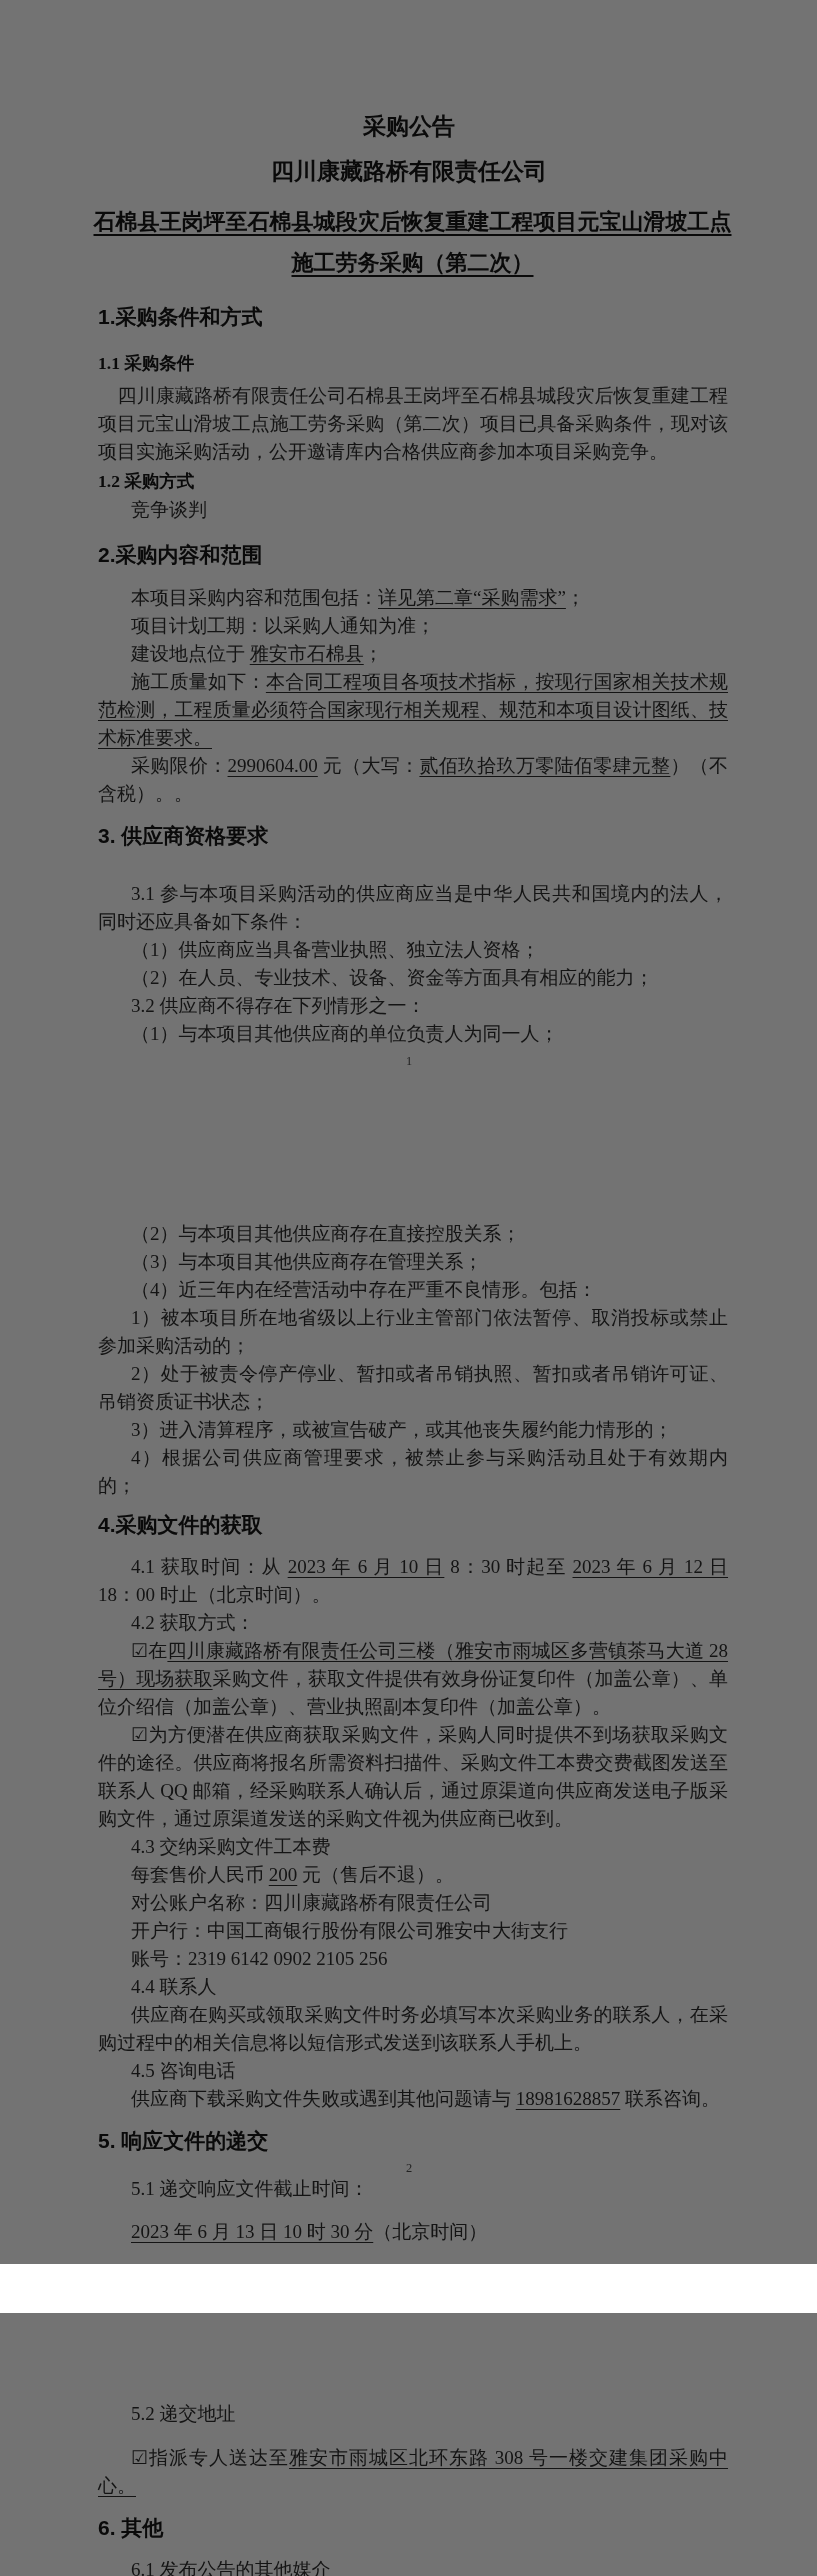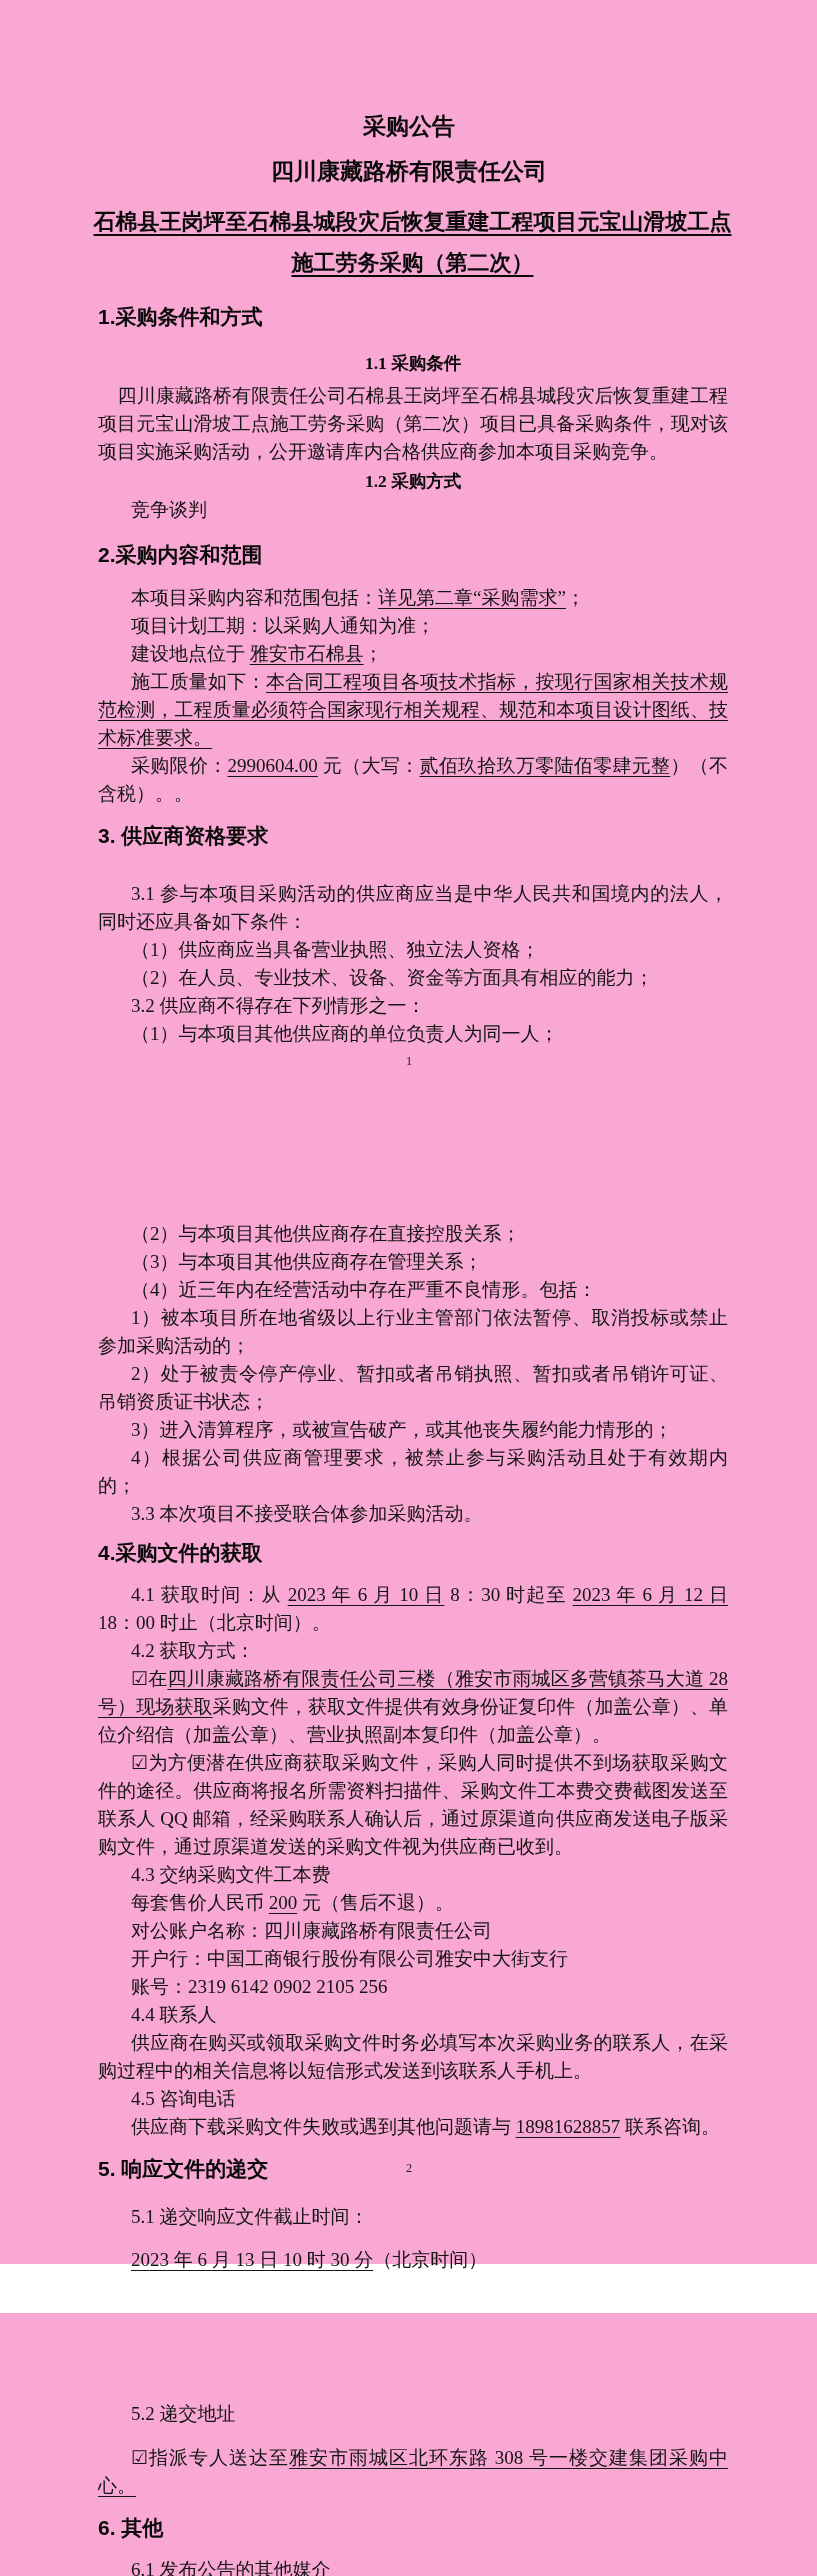--- a/index.html
+++ b/index.html
@@ -3,42 +3,42 @@
 <meta charset="utf-8">
 <style>
   html,body{margin:0;padding:0;background:#ffffff;}
   body{
     width:818px;height:3470px;position:relative;
     font-family:"Liberation Serif","DejaVu Serif",serif;
     color:#111111;
     -webkit-font-smoothing:antialiased;
   }
   .doc{position:relative;width:818px;height:3470px;background:#ffffff;overflow:hidden;}
-  .page{position:absolute;left:0;width:818px;height:1157px;background:#f9a8d4;}
+  .page{position:absolute;left:0;width:818px;height:1157px;background:#737373;}
   #page1{top:0;}
   #page2{top:1107px;}
   #page3{top:2313px;}
   .content{padding:0 90px 0 98px;}
   
   .t{
     text-align:center;font-weight:bold;color:#0a0a0a;
     font-size:23px;line-height:27px;margin:0;
   }
   .t-big{font-size:22px;line-height:28px;margin-left:7px;}
   .t-u{text-decoration:underline;text-decoration-thickness:1.5px;text-underline-offset:4.6px;}
   
   .h1{
     font-family:"Liberation Sans","DejaVu Sans",sans-serif;
     font-weight:bold;color:#0a0a0a;
     font-size:21px;line-height:25px;margin:0;text-align:left;
   }
   
   .h2{
     font-weight:bold;color:#0a0a0a;
-    font-size:17.5px;line-height:23px;margin:0;text-align:center;
+    font-size:17.5px;line-height:23px;margin:0;text-align:left;
   }
   
   .b{
     font-size:19px;line-height:28px;margin:0;
     text-align:justify;color:#141414;
   }
   .ind{text-indent:33px;}
   .ind38{text-indent:19.6px;}
   .u{text-decoration:underline;text-decoration-thickness:1px;text-underline-offset:3.6px;}
   .pagenum{
@@ -99,21 +99,20 @@
   <section class="page" id="page2">
     <div class="content pt220">
       <div>
         <p class="b ind">（2）与本项目其他供应商存在直接控股关系；</p>
         <p class="b ind">（3）与本项目其他供应商存在管理关系；</p>
         <p class="b ind">（4）近三年内在经营活动中存在严重不良情形。包括：</p>
         <p class="b ind">1）被本项目所在地省级以上行业主管部门依法暂停、取消投标或禁止参加采购活动的；</p>
         <p class="b ind">2）处于被责令停产停业、暂扣或者吊销执照、暂扣或者吊销许可证、吊销资质证书状态；</p>
         <p class="b ind">3）进入清算程序，或被宣告破产，或其他丧失履约能力情形的；</p>
         <p class="b ind">4）根据公司供应商管理要求，被禁止参与采购活动且处于有效期内的；</p>
-        <p class="b ind">3.3 本次项目不接受联合体参加采购活动。</p>
       </div>
 
       <p class="h1 mt24">4.采购文件的获取</p>
 
       <div class="mt30">
         <p class="b ind"><span>4.1 获取时间：从 </span><span class="u">2023 年 6 月 10 日</span><span> 8：30 时起至 </span><span class="u">2023 年 6 月 12 日</span><span> 18：00 时止（北京时间）。</span></p>
         <p class="b ind">4.2 获取方式：</p>
         <p class="b ind"><span>☑</span><span>在</span><span class="u">四川康藏路桥有限责任公司三楼（雅安市雨城区多营镇茶马大道 28 号）现场获取</span><span>采购文件，获取文件提供有效身份证复印件（加盖公章）、单位介绍信（加盖公章）、营业执照副本复印件（加盖公章）。</span></p>
         <p class="b ind"><span>☑</span><span>为方便潜在供应商获取采购文件，采购人同时提供不到场获取采购文件的途径。供应商将报名所需资料扫描件、采购文件工本费交费截图发送至联系人 QQ 邮箱，经采购联系人确认后，通过原渠道向供应商发送电子版采购文件，通过原渠道发送的采购文件视为供应商已收到。</span></p>
         <p class="b ind">4.3 交纳采购文件工本费</p>

